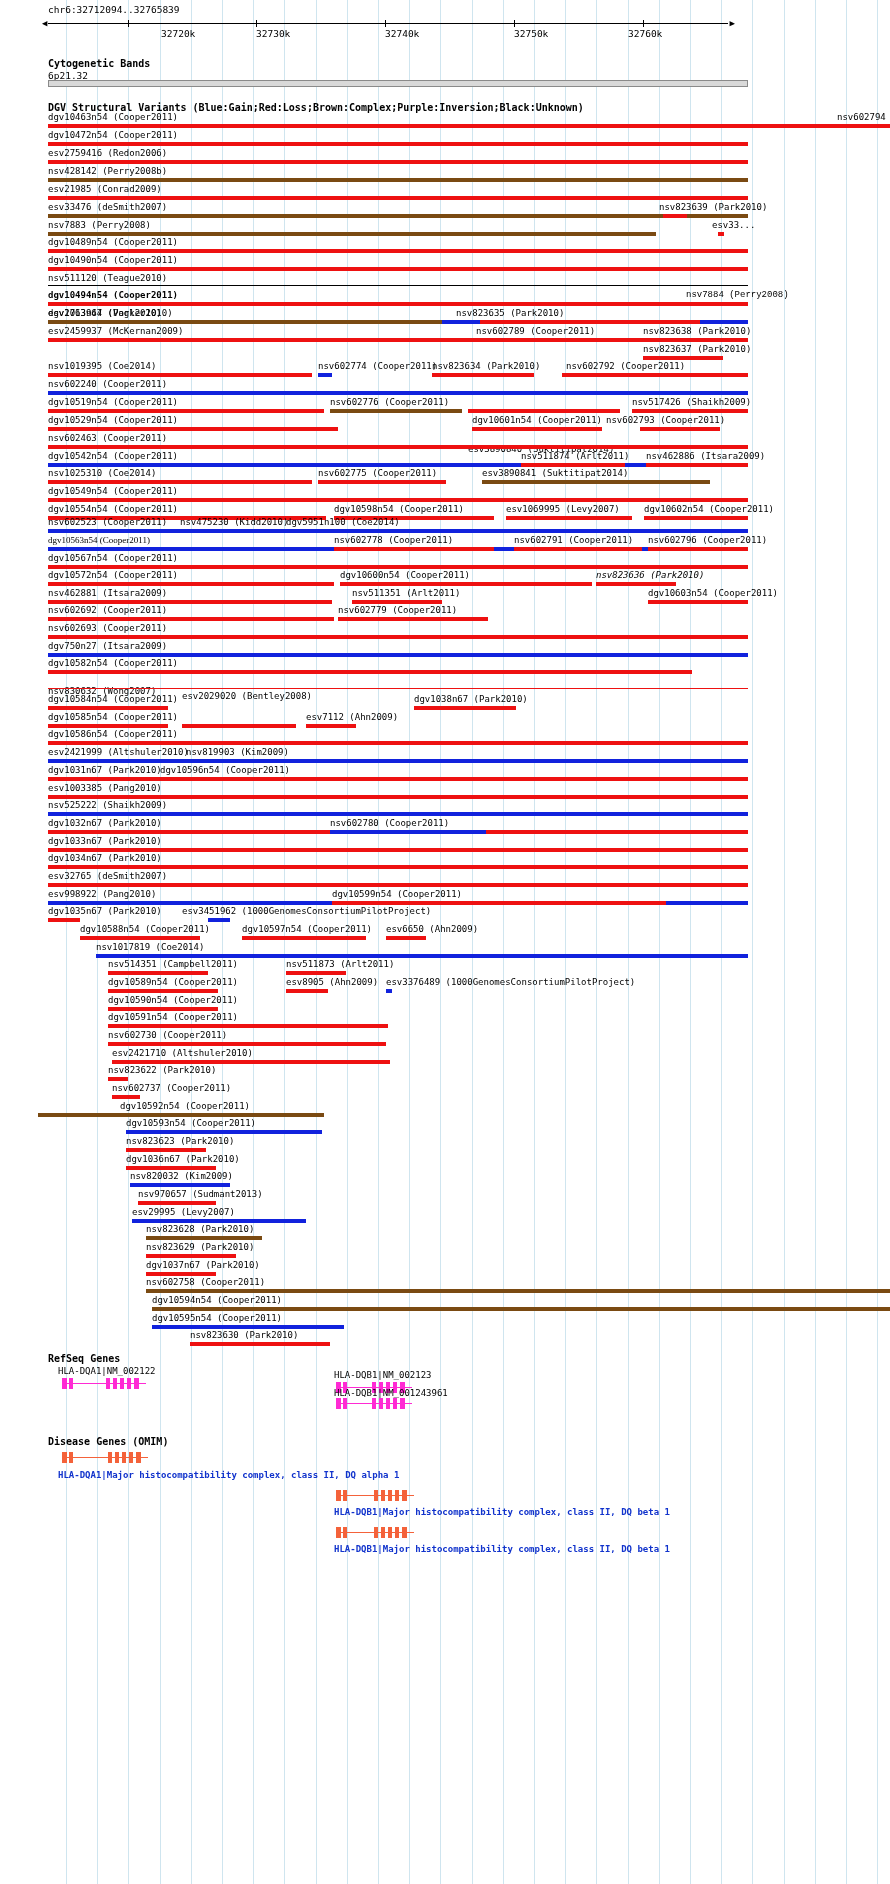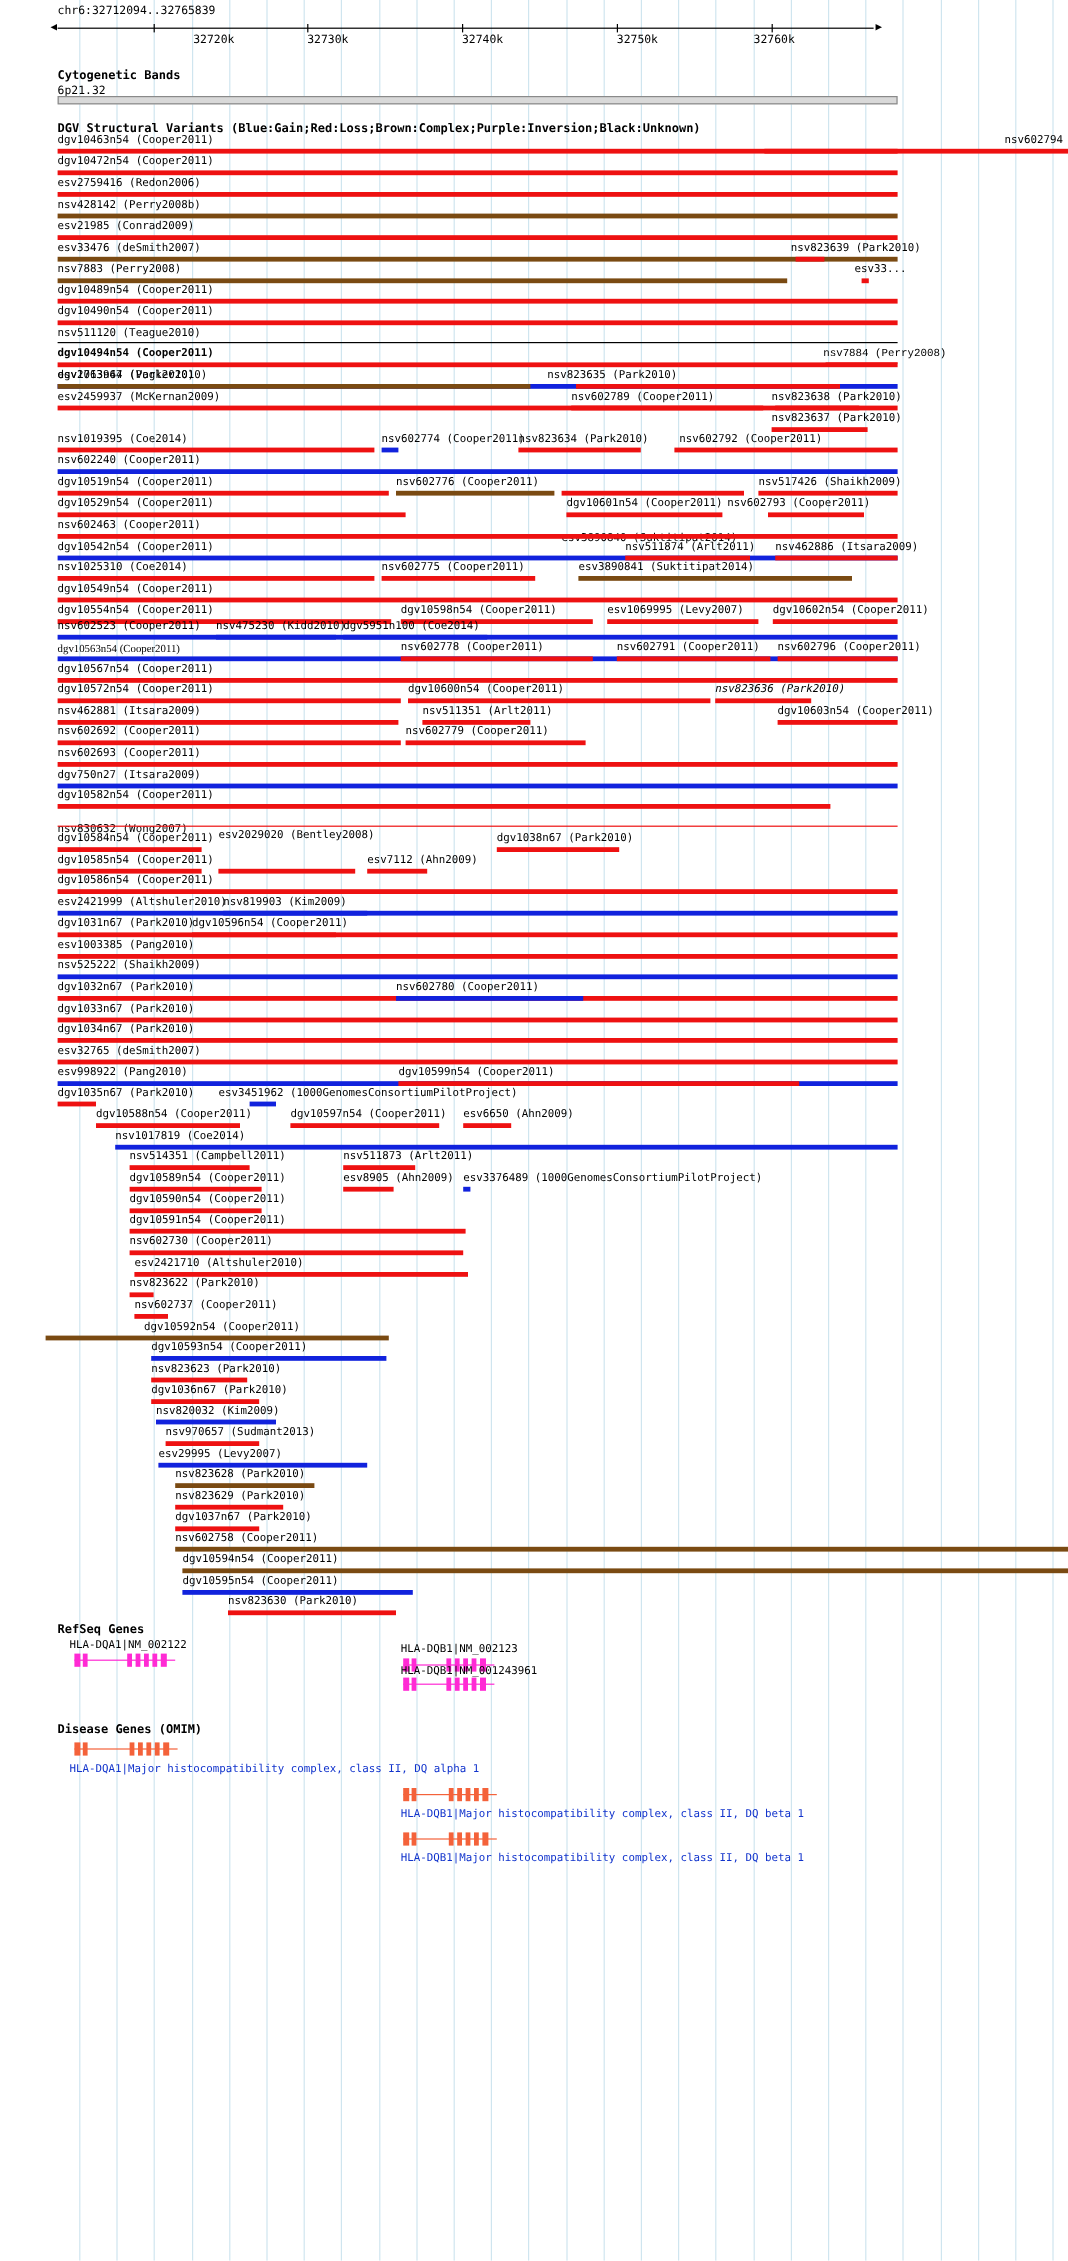--- a/index.html
+++ b/index.html
@@ -26,21 +26,21 @@
   .blue{background:#1122dd;}
   .brown{background:#7a4a12;}
   .thin{height:1px;background:#ee1111;}
   .thinblk{height:1px;background:#000;}
   
   .gene .ln{position:absolute;height:1px;}
   .gene .ex{position:absolute;}
   .magenta{background:#ff2ad4;}
   .orange{background:#f4623a;}
   .glabel{position:absolute;font-size:9px;white-space:nowrap;}
-  .blue-text{color:#1133cc;}
+  .blue-text{color:#1133cc;font-weight:bold;}
 </style>
 </head>
 <body>
 
 <div class="stage">
 
   <div class="grid" id="grid">
       <div class="gl" style="left: 66px;"></div>
       <div class="gl" style="left: 97px;"></div>
       <div class="gl" style="left: 128px;"></div>

